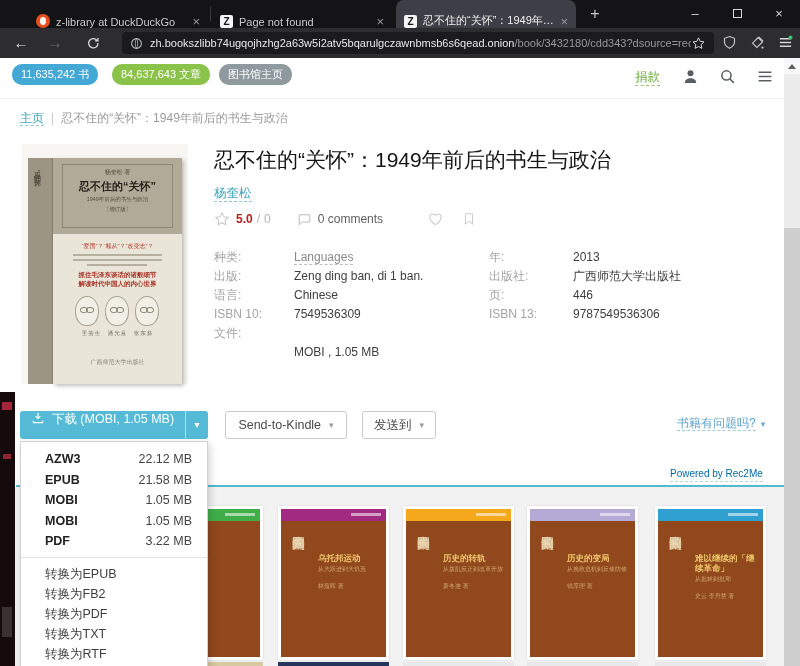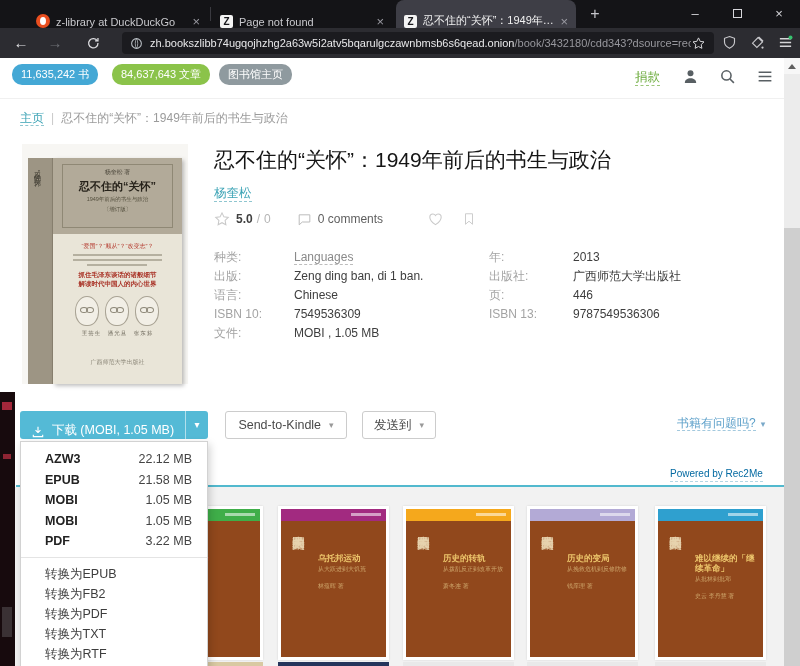--- a/index.html
+++ b/index.html
@@ -65,32 +65,32 @@
   .face { position:absolute; top:138px; width:24px; height:30px; border-radius:50% 50% 46% 46%; background:#f2efe6; border:1px solid #a9a394; }
   .face::before { content:""; position:absolute; left:4px; top:10px; width:6px; height:4px; border:1px solid #8c8676; border-radius:50%; }
   .face::after { content:""; position:absolute; right:4px; top:10px; width:6px; height:4px; border:1px solid #8c8676; border-radius:50%; }
   #cv-names { top:172px; font-size:5.5px; color:#6c675a; letter-spacing:1px; }
   #cv-pub { top:200px; font-size:6px; color:#8a8577; }
 
   
   #btitle { position:absolute; left:214px; top:146px; width:540px; font-size:21px; font-weight:500; color:#151515; }
   #bauthor { position:absolute; left:214px; top:186px; font-size:12.5px; color:#3ba3b5; border-bottom:1px dashed #8fc6d0; line-height:15px; }
   #raterow { position:absolute; left:214px; top:210px; height:18px; display:flex; align-items:center; font-size:12px; color:#b5b5b5; }
-  #raterow .val { color:#404040; font-weight:bold; margin:0 4px 0 6px; }
+  #raterow .val { color:#b91c1c; font-weight:bold; margin:0 4px 0 6px; }
   #raterow .cmt { color:#5f5f5f; margin-left:6px; }
   .gap18 { width:18px; }
   .gap26 { width:26px; }
 
   .mrow { position:absolute; font-size:12px; line-height:14px; }
   .mlabel { color:#a3a3a3; }
   .mval { color:#3e3e3e; }
   .mlink { color:#8a8a8a; border-bottom:1px dashed #bdbdbd; }
 
   
-  #dl-btn { position:absolute; left:20px; top:411px; width:165px; height:28px; background:#54bad6; border-radius:3px 0 0 3px; color:#fff; font-size:12.5px; display:flex; align-items:flex-end; justify-content:center; gap:7px; }
+  #dl-btn { position:absolute; left:20px; top:411px; width:165px; height:28px; background:#54bad6; border-radius:3px 0 0 3px; color:#fff; font-size:12.5px; display:flex; align-items:flex-start; justify-content:center; gap:7px; }
   #dl-caret { position:absolute; left:185px; top:411px; width:23px; height:28px; background:#54bad6; border-left:1px solid rgba(255,255,255,.55); border-radius:0 3px 3px 0; color:#fff; text-align:center; line-height:28px; font-size:10px; }
   .wbtn { position:absolute; top:411px; height:28px; background:#fff; border:1px solid #ccc; border-radius:3px; font-size:12.5px; color:#4a4a4a; display:flex; align-items:center; justify-content:center; gap:8px; }
   .wbtn .car { color:#999; font-size:9px; }
   #report { position:absolute; left:677px; top:415px; font-size:12px; color:#5b9fc9; }
   #report .lbl { border-bottom:1px dashed #a3c9de; }
   #report .car { font-size:9px; color:#7aa9c9; margin-left:5px; }
 
   
   #dropdown { position:absolute; left:20px; top:441px; width:188px; height:240px; background:#fff; border:1px solid #d2d2d2; box-shadow:2px 3px 8px rgba(0,0,0,.18); z-index:30; padding-top:7px; }
   .fmt { display:flex; justify-content:space-between; padding:0 15px 0 24px; height:20.5px; align-items:center; }
@@ -273,21 +273,21 @@
 
   <div class="mrow" style="left:214px;top:250px"><span class="mlabel">种类:</span></div>
   <div class="mrow" style="left:294px;top:250px"><a class="mlink">Languages</a></div>
   <div class="mrow" style="left:214px;top:269px"><span class="mlabel">出版:</span></div>
   <div class="mrow" style="left:294px;top:269px"><span class="mval">Zeng ding ban, di 1 ban.</span></div>
   <div class="mrow" style="left:214px;top:288px"><span class="mlabel">语言:</span></div>
   <div class="mrow" style="left:294px;top:288px"><span class="mval">Chinese</span></div>
   <div class="mrow" style="left:214px;top:307px"><span class="mlabel">ISBN 10:</span></div>
   <div class="mrow" style="left:294px;top:307px"><span class="mval">7549536309</span></div>
   <div class="mrow" style="left:214px;top:326px"><span class="mlabel">文件:</span></div>
-  <div class="mrow" style="left:294px;top:326px"><span class="mval">MOBI , 1.05 MB</span></div>
+  <div class="mrow" style="left:294px;top:345px"><span class="mval">MOBI , 1.05 MB</span></div>
 
   <div class="mrow" style="left:489px;top:250px"><span class="mlabel">年:</span></div>
   <div class="mrow" style="left:573px;top:250px"><span class="mval">2013</span></div>
   <div class="mrow" style="left:489px;top:269px"><span class="mlabel">出版社:</span></div>
   <div class="mrow" style="left:573px;top:269px"><span class="mval">广西师范大学出版社</span></div>
   <div class="mrow" style="left:489px;top:288px"><span class="mlabel">页:</span></div>
   <div class="mrow" style="left:573px;top:288px"><span class="mval">446</span></div>
   <div class="mrow" style="left:489px;top:307px"><span class="mlabel">ISBN 13:</span></div>
   <div class="mrow" style="left:573px;top:307px"><span class="mval">9787549536306</span></div>
 

